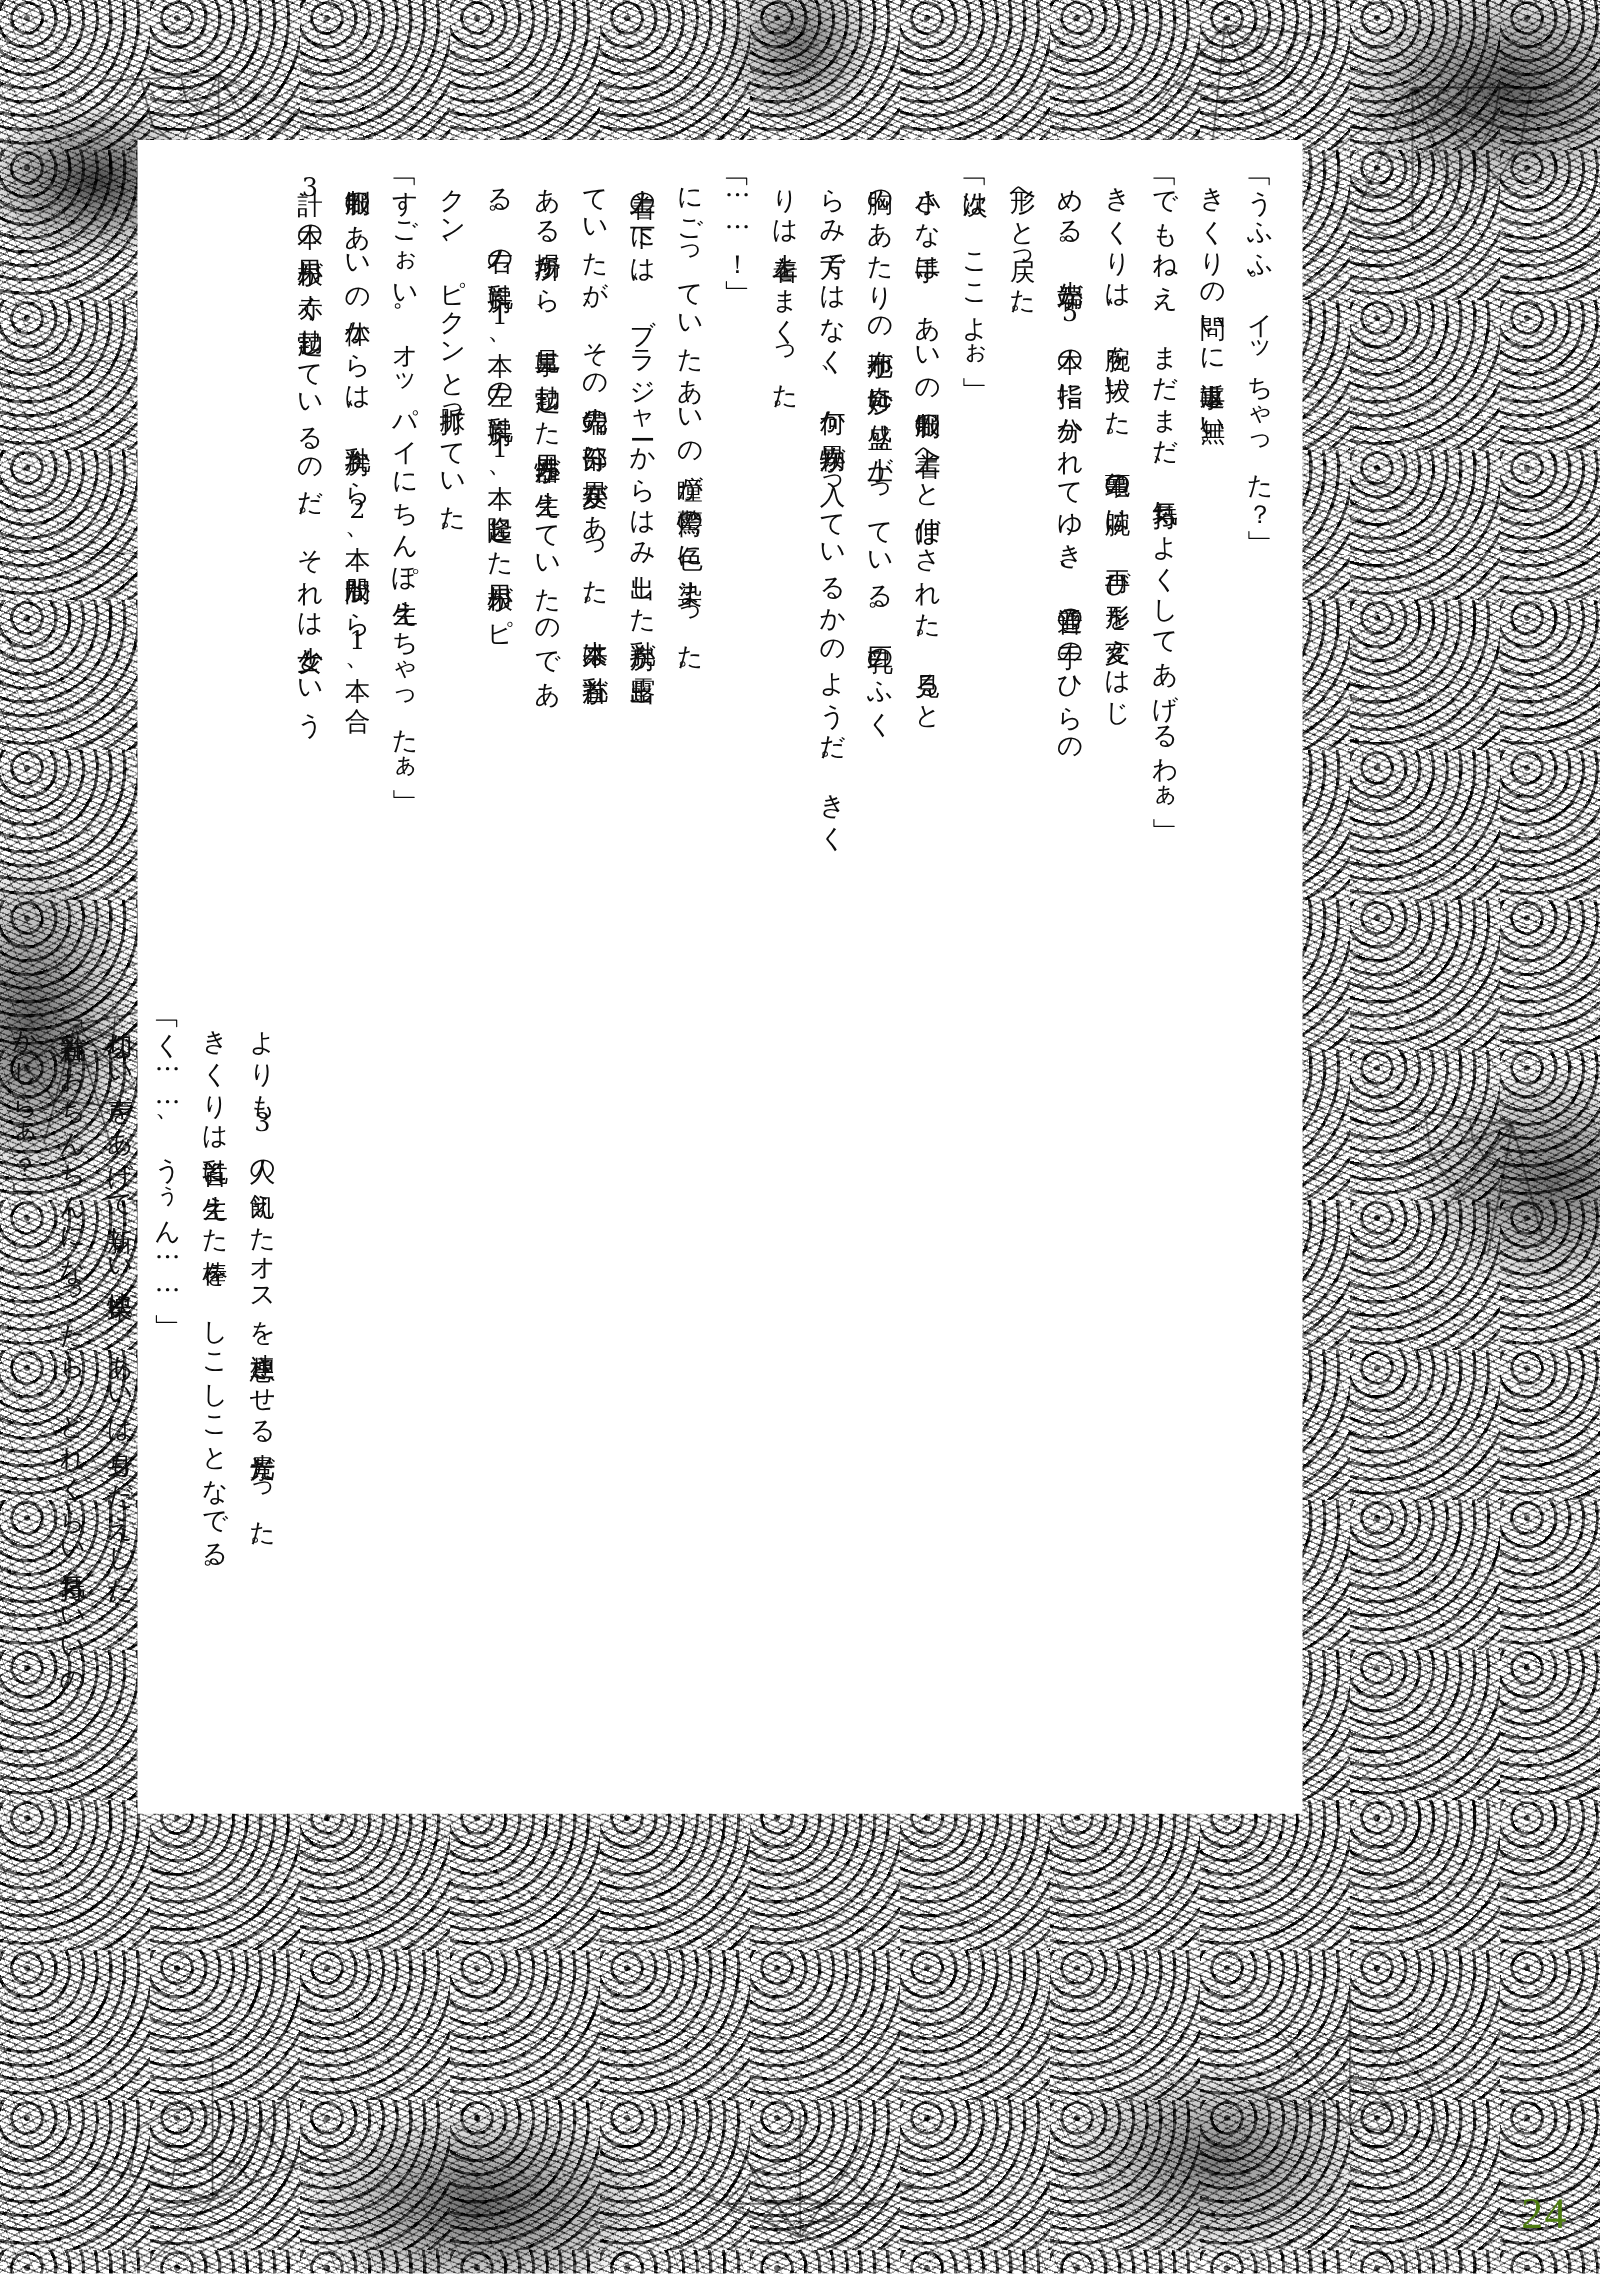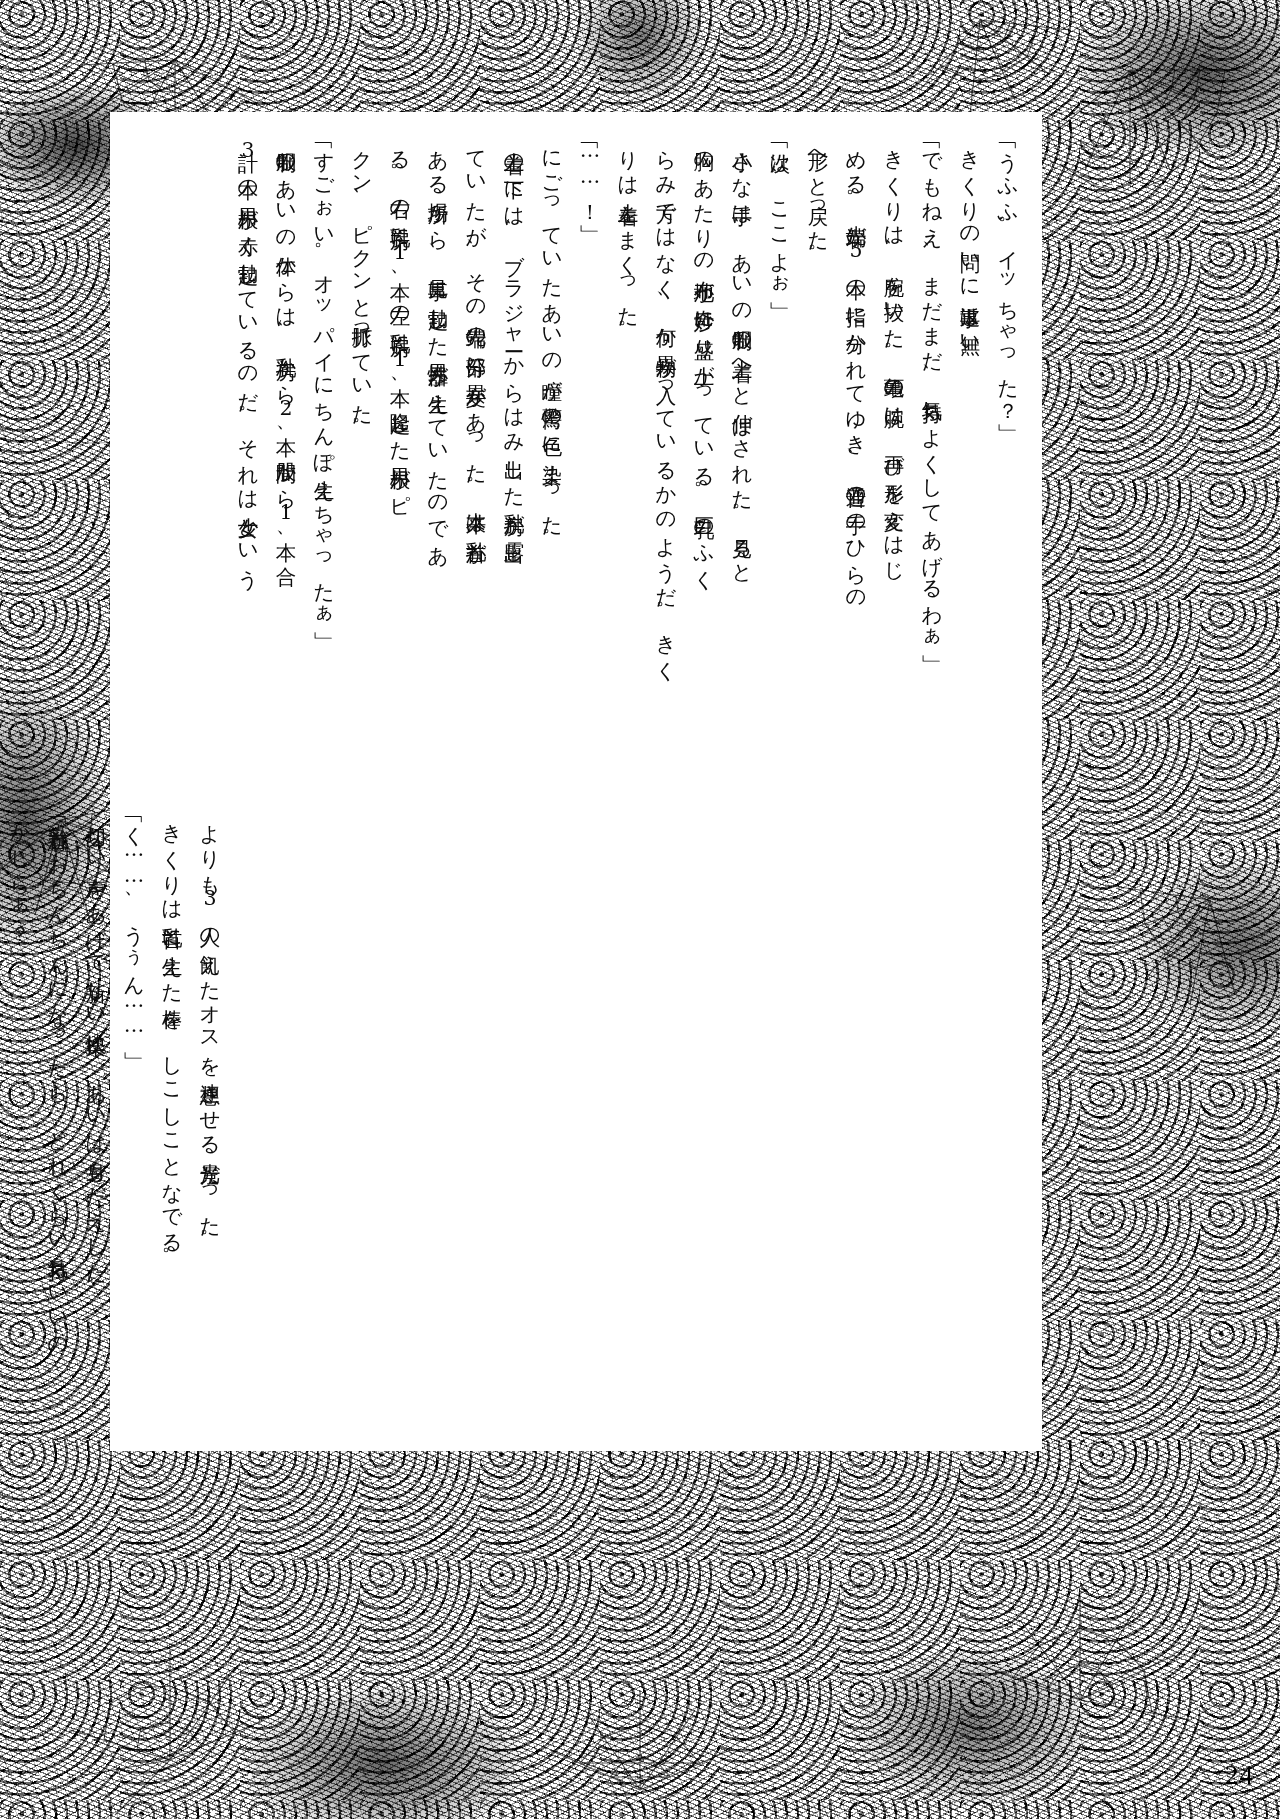--- a/index.html
+++ b/index.html
@@ -107,22 +107,22 @@
   .vcol.lower {
     padding-top: 674px;
   }
 
   
   #page-number {
     position: absolute;
     right: 26px;
     bottom: 28px;
     font-family: "Liberation Serif", serif;
-    font-size: 27px;
-    color: #000000;
+    font-size: 35px;
+    color: #4d7c0f;
     letter-spacing: 1px;
   }
 </style>
 </head>
 <body>
 
 <div id="page">
 
   <div id="bg-texture"></div>
   <div id="bg-blotches"></div>

